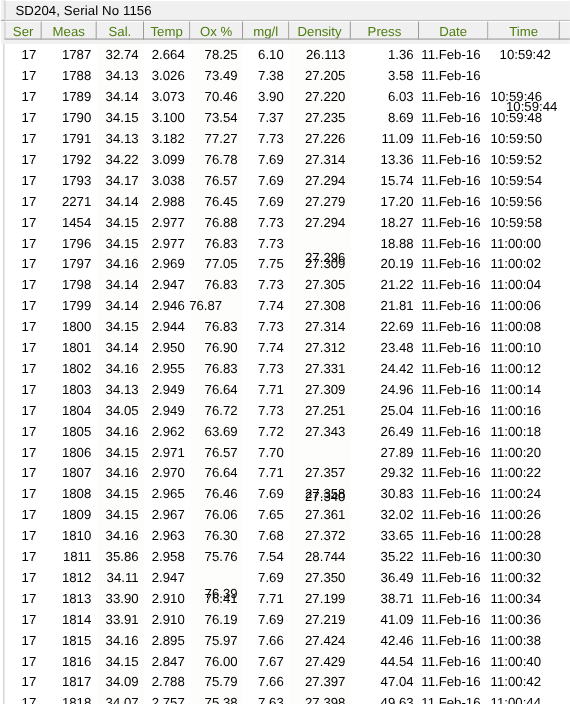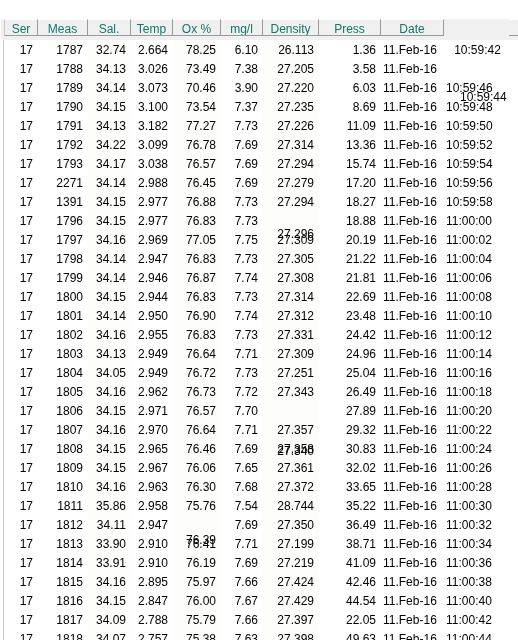--- a/index.html
+++ b/index.html
@@ -70,21 +70,21 @@
   .hcell {
     position: absolute;
     top: 0;
     height: 17px;
     background: #f0f0f0;
     border-right: 1px solid #9a9a9a;
     border-bottom: 1px solid #9a9a9a;
     border-top: 1px solid #ffffff;
     box-sizing: border-box;
     font-size: 12px;
-    color: #0f766e;
+    color: #4d7c0f;
     line-height: 19px;
     text-align: center;
     white-space: nowrap;
     overflow: hidden;
   }
   .hcell.first {
     border-left: 1px solid #c8c8c8;
   }
 
   
@@ -131,31 +131,37 @@
     box-sizing: border-box;
   }
   .cell.num { text-align: right; }
   .cell.lft { text-align: left; }
 </style>
 </head>
 <body>
 
 <div id="app">
 
+  <div class="titlebar">
+    <div class="titlebar-inner">
+      <div class="title-text">SD204, Serial No 1156</div>
+    </div>
+  </div>
 
   <div class="header-row" id="header-row">
       <div class="hcell first" style="left: 3px; width: 34px;"><span>Ser</span></div>
       <div class="hcell" style="left: 37px; width: 50px;"><span>Meas</span></div>
       <div class="hcell" style="left: 87px; width: 43px;"><span>Sal.</span></div>
       <div class="hcell" style="left: 130px; width: 42px;"><span>Temp</span></div>
       <div class="hcell" style="left: 172px; width: 48px;"><span>Ox %</span></div>
       <div class="hcell" style="left: 220px; width: 42px;"><span>mg/l</span></div>
       <div class="hcell" style="left: 262px; width: 56px;"><span>Density</span></div>
       <div class="hcell" style="left: 318px; width: 62px;"><span>Press</span></div>
       <div class="hcell" style="left: 380px; width: 63px;"><span>Date</span></div>
+      <div class="hcell" style="left: 443px; width: 65px;"><span>Time</span></div>
       <div class="hcell" style="left: 508px; width: 11px;"><span></span></div>
     </div>
 
   <div class="grid" id="grid">
     <div class="grid-left-border"></div>
   <div class="colstripe" style="left: 87px; width: 43px;"></div>
       <div class="colstripe" style="left: 172px; width: 48px;"></div>
       <div class="colstripe" style="left: 262px; width: 56px;"></div>
       <div class="row" style="top: 1px;">
         <div class="cell num" style="left: 3px; width: 29px;">17</div>
@@ -248,21 +254,21 @@
         <div class="cell num" style="left: 130px; width: 37px;">2.988</div>
         <div class="cell num" style="left: 172px; width: 43px;">76.45</div>
         <div class="cell num" style="left: 220px; width: 37px;">7.69</div>
         <div class="cell num" style="left: 262px; width: 51px;">27.279</div>
         <div class="cell num" style="left: 318px; width: 57px;">17.20</div>
         <div class="cell lft" style="left: 382px; width: 61px;">11.Feb-16</div>
         <div class="cell lft" style="left: 445px; width: 63px;">10:59:56</div>
       </div>
       <div class="row" style="top: 153px;">
         <div class="cell num" style="left: 3px; width: 29px;">17</div>
-        <div class="cell num" style="left: 37px; width: 45px;">1391</div>
+        <div class="cell num" style="left: 37px; width: 45px;">1454</div>
         <div class="cell num" style="left: 87px; width: 38px;">34.15</div>
         <div class="cell num" style="left: 130px; width: 37px;">2.977</div>
         <div class="cell num" style="left: 172px; width: 43px;">76.88</div>
         <div class="cell num" style="left: 220px; width: 37px;">7.73</div>
         <div class="cell num" style="left: 262px; width: 51px;">27.294</div>
         <div class="cell num" style="left: 318px; width: 57px;">18.27</div>
         <div class="cell lft" style="left: 382px; width: 61px;">11.Feb-16</div>
         <div class="cell lft" style="left: 445px; width: 63px;">10:59:58</div>
       </div>
       <div class="row" style="top: 172px;">
@@ -299,21 +305,21 @@
         <div class="cell num" style="left: 262px; width: 51px;">27.305</div>
         <div class="cell num" style="left: 318px; width: 57px;">21.22</div>
         <div class="cell lft" style="left: 382px; width: 61px;">11.Feb-16</div>
         <div class="cell lft" style="left: 445px; width: 63px;">11:00:04</div>
       </div>
       <div class="row" style="top: 229px;">
         <div class="cell num" style="left: 3px; width: 29px;">17</div>
         <div class="cell num" style="left: 37px; width: 45px;">1799</div>
         <div class="cell num" style="left: 87px; width: 38px;">34.14</div>
         <div class="cell num" style="left: 130px; width: 37px;">2.946</div>
-        <div class="cell num" style="left: 172px; width: 43px;">76.87</div>
+        <div class="cell num" style="left: 158px; width: 43px;">76.87</div>
         <div class="cell num" style="left: 220px; width: 37px;">7.74</div>
         <div class="cell num" style="left: 262px; width: 51px;">27.308</div>
         <div class="cell num" style="left: 318px; width: 57px;">21.81</div>
         <div class="cell lft" style="left: 382px; width: 61px;">11.Feb-16</div>
         <div class="cell lft" style="left: 445px; width: 63px;">11:00:06</div>
       </div>
       <div class="row" style="top: 248px;">
         <div class="cell num" style="left: 3px; width: 29px;">17</div>
         <div class="cell num" style="left: 37px; width: 45px;">1800</div>
         <div class="cell num" style="left: 87px; width: 38px;">34.15</div>
@@ -371,21 +377,21 @@
         <div class="cell num" style="left: 262px; width: 51px;">27.251</div>
         <div class="cell num" style="left: 318px; width: 57px;">25.04</div>
         <div class="cell lft" style="left: 382px; width: 61px;">11.Feb-16</div>
         <div class="cell lft" style="left: 445px; width: 63px;">11:00:16</div>
       </div>
       <div class="row" style="top: 343px;">
         <div class="cell num" style="left: 3px; width: 29px;">17</div>
         <div class="cell num" style="left: 37px; width: 45px;">1805</div>
         <div class="cell num" style="left: 87px; width: 38px;">34.16</div>
         <div class="cell num" style="left: 130px; width: 37px;">2.962</div>
-        <div class="cell num" style="left: 172px; width: 43px;">76.73</div>
+        <div class="cell num" style="left: 172px; width: 43px;">63.69</div>
         <div class="cell num" style="left: 220px; width: 37px;">7.72</div>
         <div class="cell num" style="left: 262px; width: 51px;">27.343</div>
         <div class="cell num" style="left: 318px; width: 57px;">26.49</div>
         <div class="cell lft" style="left: 382px; width: 61px;">11.Feb-16</div>
         <div class="cell lft" style="left: 445px; width: 63px;">11:00:18</div>
       </div>
       <div class="row" style="top: 362px;">
         <div class="cell num" style="left: 3px; width: 29px;">17</div>
         <div class="cell num" style="left: 37px; width: 45px;">1806</div>
         <div class="cell num" style="left: 87px; width: 38px;">34.15</div>
@@ -518,21 +524,21 @@
         <div class="cell lft" style="left: 445px; width: 63px;">11:00:40</div>
       </div>
       <div class="row" style="top: 571px;">
         <div class="cell num" style="left: 3px; width: 29px;">17</div>
         <div class="cell num" style="left: 37px; width: 45px;">1817</div>
         <div class="cell num" style="left: 87px; width: 38px;">34.09</div>
         <div class="cell num" style="left: 130px; width: 37px;">2.788</div>
         <div class="cell num" style="left: 172px; width: 43px;">75.79</div>
         <div class="cell num" style="left: 220px; width: 37px;">7.66</div>
         <div class="cell num" style="left: 262px; width: 51px;">27.397</div>
-        <div class="cell num" style="left: 318px; width: 57px;">22.05</div>
+        <div class="cell num" style="left: 318px; width: 57px;">47.04</div>
         <div class="cell lft" style="left: 382px; width: 61px;">11.Feb-16</div>
         <div class="cell lft" style="left: 445px; width: 63px;">11:00:42</div>
       </div>
       <div class="row" style="top: 590px;">
         <div class="cell num" style="left: 3px; width: 29px;">17</div>
         <div class="cell num" style="left: 37px; width: 45px;">1818</div>
         <div class="cell num" style="left: 87px; width: 38px;">34.07</div>
         <div class="cell num" style="left: 130px; width: 37px;">2.757</div>
         <div class="cell num" style="left: 172px; width: 43px;">75.38</div>
         <div class="cell num" style="left: 220px; width: 37px;">7.63</div>

